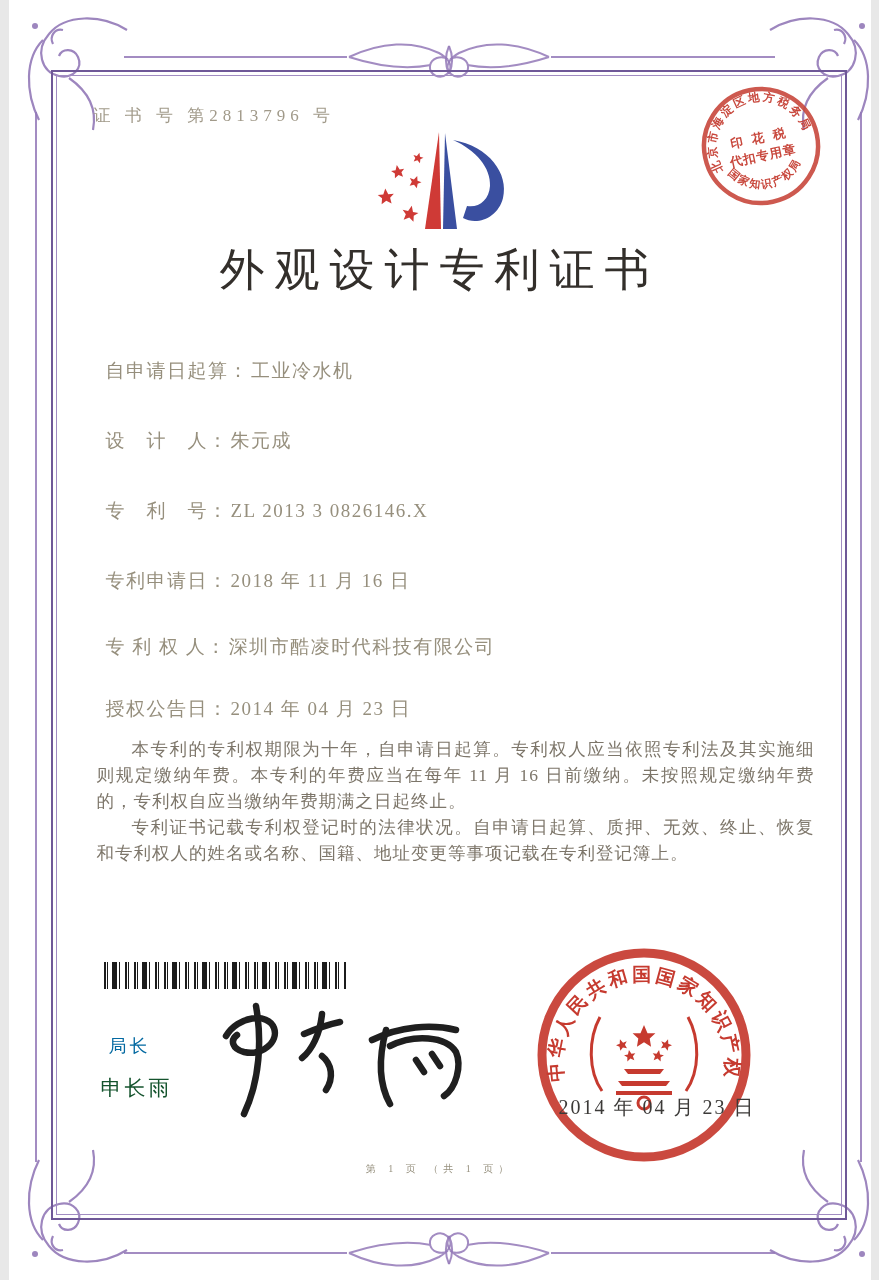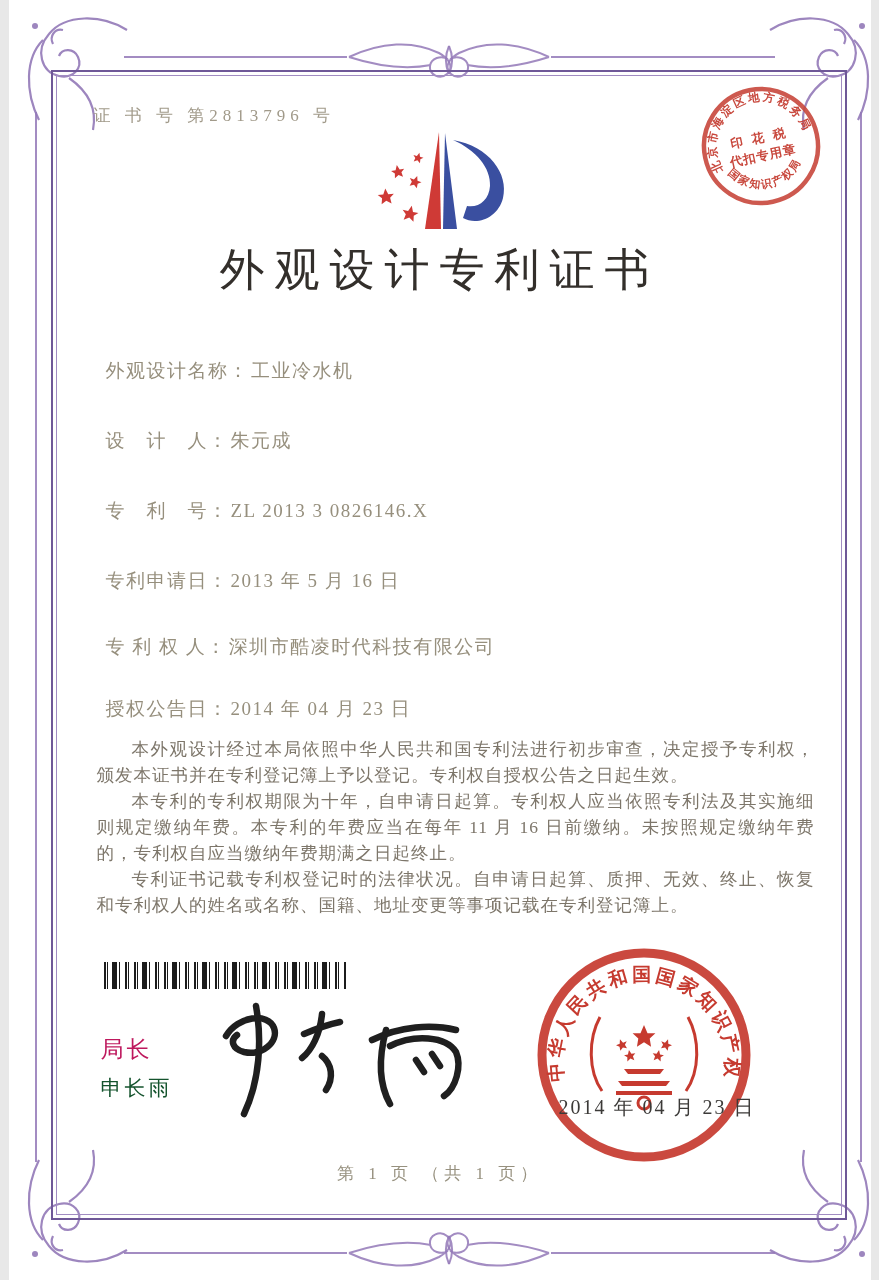--- a/index.html
+++ b/index.html
@@ -36,34 +36,34 @@
   }
   .body-text p{margin:0;text-indent:2em;}
   .barcode{
     position:absolute;left:95px;top:962px;width:243px;height:27px;
     background:
       repeating-linear-gradient(90deg,
         #1c1c1c 0 2px,#ffffff 2px 3px,#1c1c1c 3px 4px,#ffffff 4px 8px,
         #1c1c1c 8px 13px,#ffffff 13px 15px,#1c1c1c 15px 16px,#ffffff 16px 21px,
         #1c1c1c 21px 23px,#ffffff 23px 24px,#1c1c1c 24px 25px,#ffffff 25px 30px);
   }
-  .sig-role{position:absolute;left:92px;top:1034px;font-size:23px;color:#be185d;letter-spacing:3px;
+  .sig-role{position:absolute;left:100px;top:1034px;font-size:18px;color:#0369a1;letter-spacing:3px;
     font-family:"Liberation Sans","DejaVu Sans",sans-serif;}
   .sig-name{position:absolute;left:92px;top:1074px;font-size:21px;color:#14532d;letter-spacing:3px;
     font-family:"Liberation Sans","DejaVu Sans",sans-serif;}
   .sig-graphic{position:absolute;left:195px;top:1000px;width:280px;height:118px;}
   .office-seal{position:absolute;left:525px;top:945px;width:220px;height:220px;}
   .seal-date{
     position:absolute;left:550px;top:1094px;
     font-size:20px;letter-spacing:2px;color:#3c3a38;white-space:nowrap;
   }
   .tax-stamp{position:absolute;left:690px;top:84px;width:124px;height:124px;transform:rotate(-12deg);}
   .footer{
     position:absolute;left:0;right:0;top:1162px;text-align:center;
-    font-size:17px;letter-spacing:5px;color:#97917f;
+    font-size:10px;letter-spacing:5px;color:#97917f;
   }
   .seal-arc-text{font-family:"Liberation Serif","DejaVu Serif",serif;font-weight:700;}
 </style>
 </head>
 <body>
 
 <div class="page">
 
   <svg class="ornament-svg" width="879" height="1280" viewBox="0 0 879 1280">
     <g stroke="#9379b8" stroke-width="2" fill="none" opacity="0.85">
@@ -111,40 +111,39 @@
     <use href="#star5" transform="translate(41,34) scale(0.55) rotate(15)" fill="#cf3a36"></use>
     <use href="#star5" transform="translate(21,48) scale(0.7) rotate(-10)" fill="#cf3a36"></use>
     <use href="#star5" transform="translate(38,58) scale(0.65) rotate(20)" fill="#cf3a36"></use>
     <use href="#star5" transform="translate(9,73) scale(0.85) rotate(-5)" fill="#cf3a36"></use>
     <use href="#star5" transform="translate(33,90) scale(0.85) rotate(12)" fill="#cf3a36"></use>
   </svg>
 
   <div class="cert-title">外观设计专利证书</div>
 
   <div class="field f0">
-    <span>外观设计名称：</span><span class="val">工业冷水机</span>
+    <span>自申请日起算：</span><span class="val">工业冷水机</span>
   </div>
   <div class="field f1">
     <span>设　计　人：</span><span class="val">朱元成</span>
   </div>
   <div class="field f2">
     <span>专　利　号：</span><span class="val">ZL 2013 3 0826146.X</span>
   </div>
   <div class="field f3">
-    <span>专利申请日：</span><span class="val">2013 年 5 月 16 日</span>
+    <span>专利申请日：</span><span class="val">2018 年 11 月 16 日</span>
   </div>
   <div class="field f4">
     <span>专 利 权 人：</span><span class="val">深圳市酷凌时代科技有限公司</span>
   </div>
   <div class="field f5">
     <span>授权公告日：</span><span class="val">2014 年 04 月 23 日</span>
   </div>
 
   <div class="body-text">
-    <p>本外观设计经过本局依照中华人民共和国专利法进行初步审查，决定授予专利权，颁发本证书并在专利登记簿上予以登记。专利权自授权公告之日起生效。</p>
     <p>本专利的专利权期限为十年，自申请日起算。专利权人应当依照专利法及其实施细则规定缴纳年费。本专利的年费应当在每年 11 月 16 日前缴纳。未按照规定缴纳年费的，专利权自应当缴纳年费期满之日起终止。</p>
     <p>专利证书记载专利权登记时的法律状况。自申请日起算、质押、无效、终止、恢复和专利权人的姓名或名称、国籍、地址变更等事项记载在专利登记簿上。</p>
   </div>
 
   <div class="barcode"></div>
 
   <div class="sig-role">局长</div>
   <div class="sig-name">申长雨</div>
 
   <svg class="sig-graphic" viewBox="0 0 280 118">

